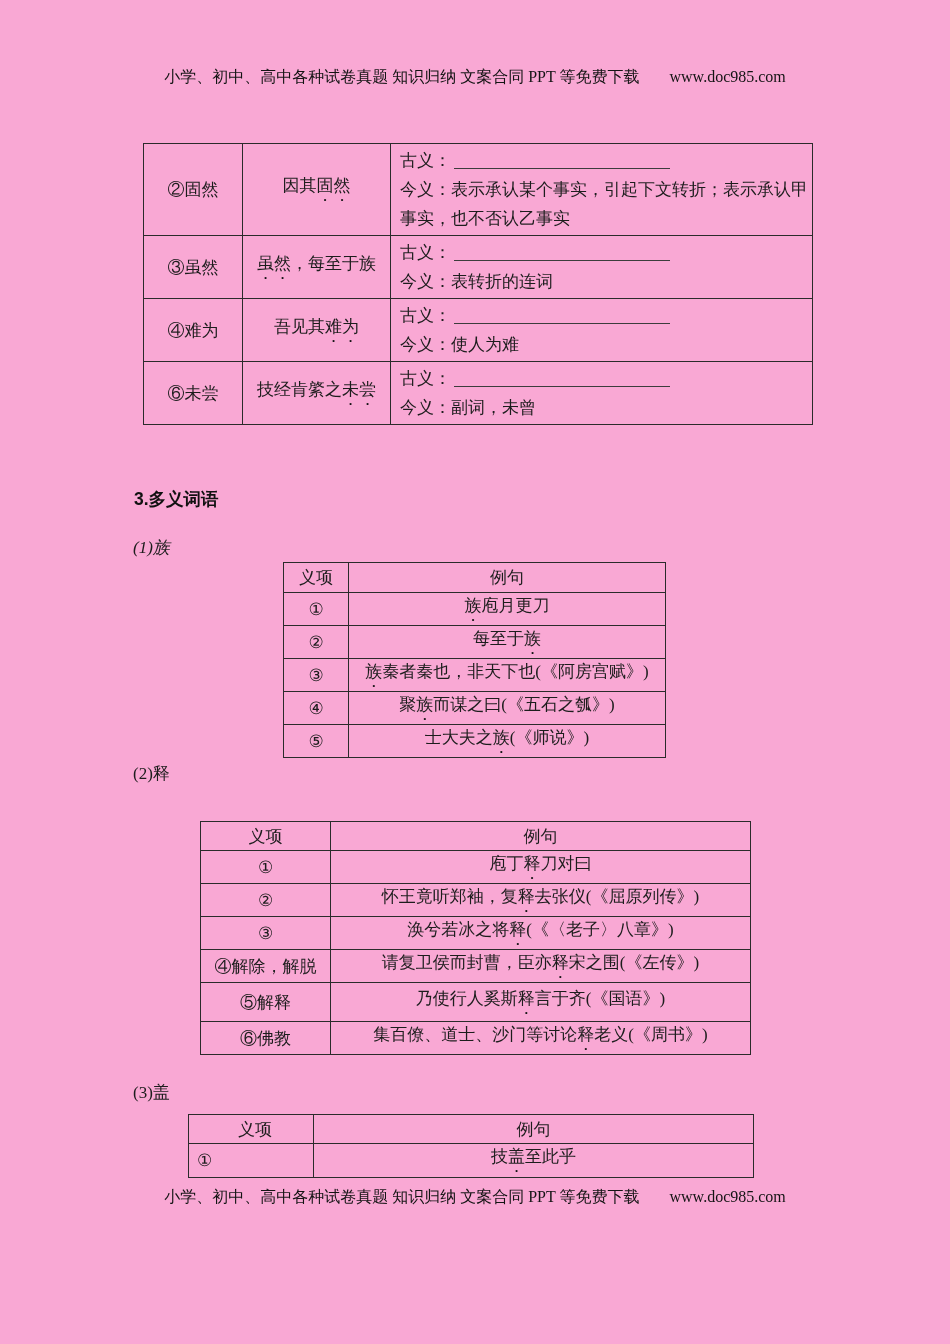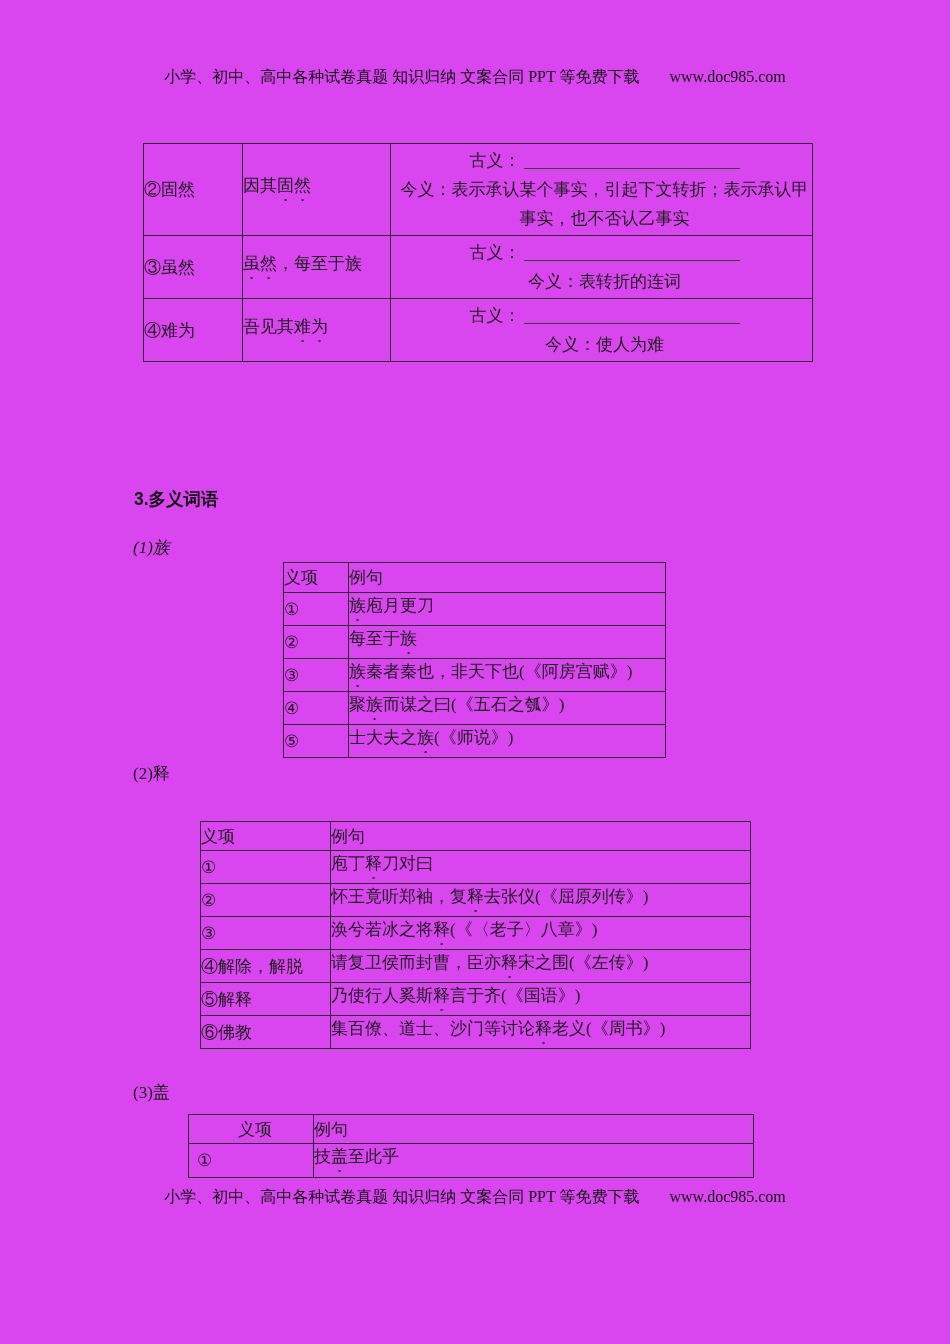--- a/index.html
+++ b/index.html
@@ -1,42 +1,42 @@
 <!DOCTYPE html>
 <html><head>
 <meta charset="utf-8">
 <style>
   html,body{margin:0;padding:0;background:#fff;}
   .page{
     position:relative;
     width:950px;height:1344px;
-    background:#d946ef;
+    background:#f9a8d4;
     font-family:"Liberation Serif","DejaVu Serif",serif;
     color:#1d1d1d;
     overflow:hidden;
   }
   
   .runhead{
     position:absolute;left:0;width:950px;
     text-align:center;font-size:16px;line-height:22px;color:#141414;
     white-space:nowrap;
   }
   .runhead .url{margin-left:30px;}
   
   table{border-collapse:collapse;table-layout:fixed;}
   td,th{
     border:1px solid #2b2b2b;
     font-size:17px;font-weight:normal;
-    vertical-align:middle;
+    text-align:center;vertical-align:middle;
     padding:0;color:#1d1d1d;
     overflow:hidden;
   }
   
   #t1{position:absolute;left:143px;top:143px;width:669px;}
-  #t1 td.c3{text-align:center;vertical-align:middle;padding:2px 3px 2px 9px;line-height:29px;margin-left:8px;}
+  #t1 td.c3{text-align:left;vertical-align:middle;padding:2px 3px 2px 9px;line-height:29px;margin-left:8px;}
   .blank{
     display:inline-block;width:216px;height:14px;
     border-bottom:1px solid #3c3c3c;vertical-align:-3px;margin-left:3px;
   }
   
   .em{
     text-emphasis:filled dot #111;
     -webkit-text-emphasis:filled dot #111;
     text-emphasis-position:under right;
     -webkit-text-emphasis-position:under right;
@@ -90,20 +90,28 @@
           </td>
         </tr>
         <tr style="height: 58px;">
           <td class="c1">④难为</td>
           <td class="c2"><span>吾见其</span><span class="em">难为</span></td>
           <td class="c3">
             <div><span>古义：</span><span class="blank"></span></div>
             <div><span>今义：</span><span>使人为难</span></div>
           </td>
         </tr>
+        <tr style="height: 60px;">
+          <td class="c1">⑥未尝</td>
+          <td class="c2"><span>技经肯綮之</span><span class="em">未尝</span></td>
+          <td class="c3">
+            <div><span>古义：</span><span class="blank"></span></div>
+            <div><span>今义：</span><span>副词，未曾</span></div>
+          </td>
+        </tr>
       </tbody>
   </table>
 
   <div class="h3">3.多义词语</div>
 
   <div class="sublabel" id="lab0">(1)族</div>
   <table id="t2">
     <colgroup>
         <col style="width:65px">
         <col style="width:317px">
@@ -156,21 +164,21 @@
           <td class="c2"><span>怀王竟听郑袖，复</span><span class="em">释</span><span>去张仪(《屈原列传》)</span></td>
         </tr>
         <tr style="height: 33px;">
           <td class="c1">③</td>
           <td class="c2"><span>涣兮若冰之将</span><span class="em">释</span><span>(《〈老子〉八章》)</span></td>
         </tr>
         <tr style="height: 33px; padding-left: 12px;">
           <td class="c1">④解除，解脱</td>
           <td class="c2"><span>请复卫侯而封曹，臣亦</span><span class="em">释</span><span>宋之围(《左传》)</span></td>
         </tr>
-        <tr style="height: 33px;">
+        <tr style="height: 39px;">
           <td class="c1">⑤解释</td>
           <td class="c2"><span>乃使行人奚斯</span><span class="em">释</span><span>言于齐(《国语》)</span></td>
         </tr>
         <tr style="height: 33px;">
           <td class="c1">⑥佛教</td>
           <td class="c2"><span>集百僚、道士、沙门等讨论</span><span class="em">释</span><span>老义(《周书》)</span></td>
         </tr>
       </tbody>
   </table>
 

